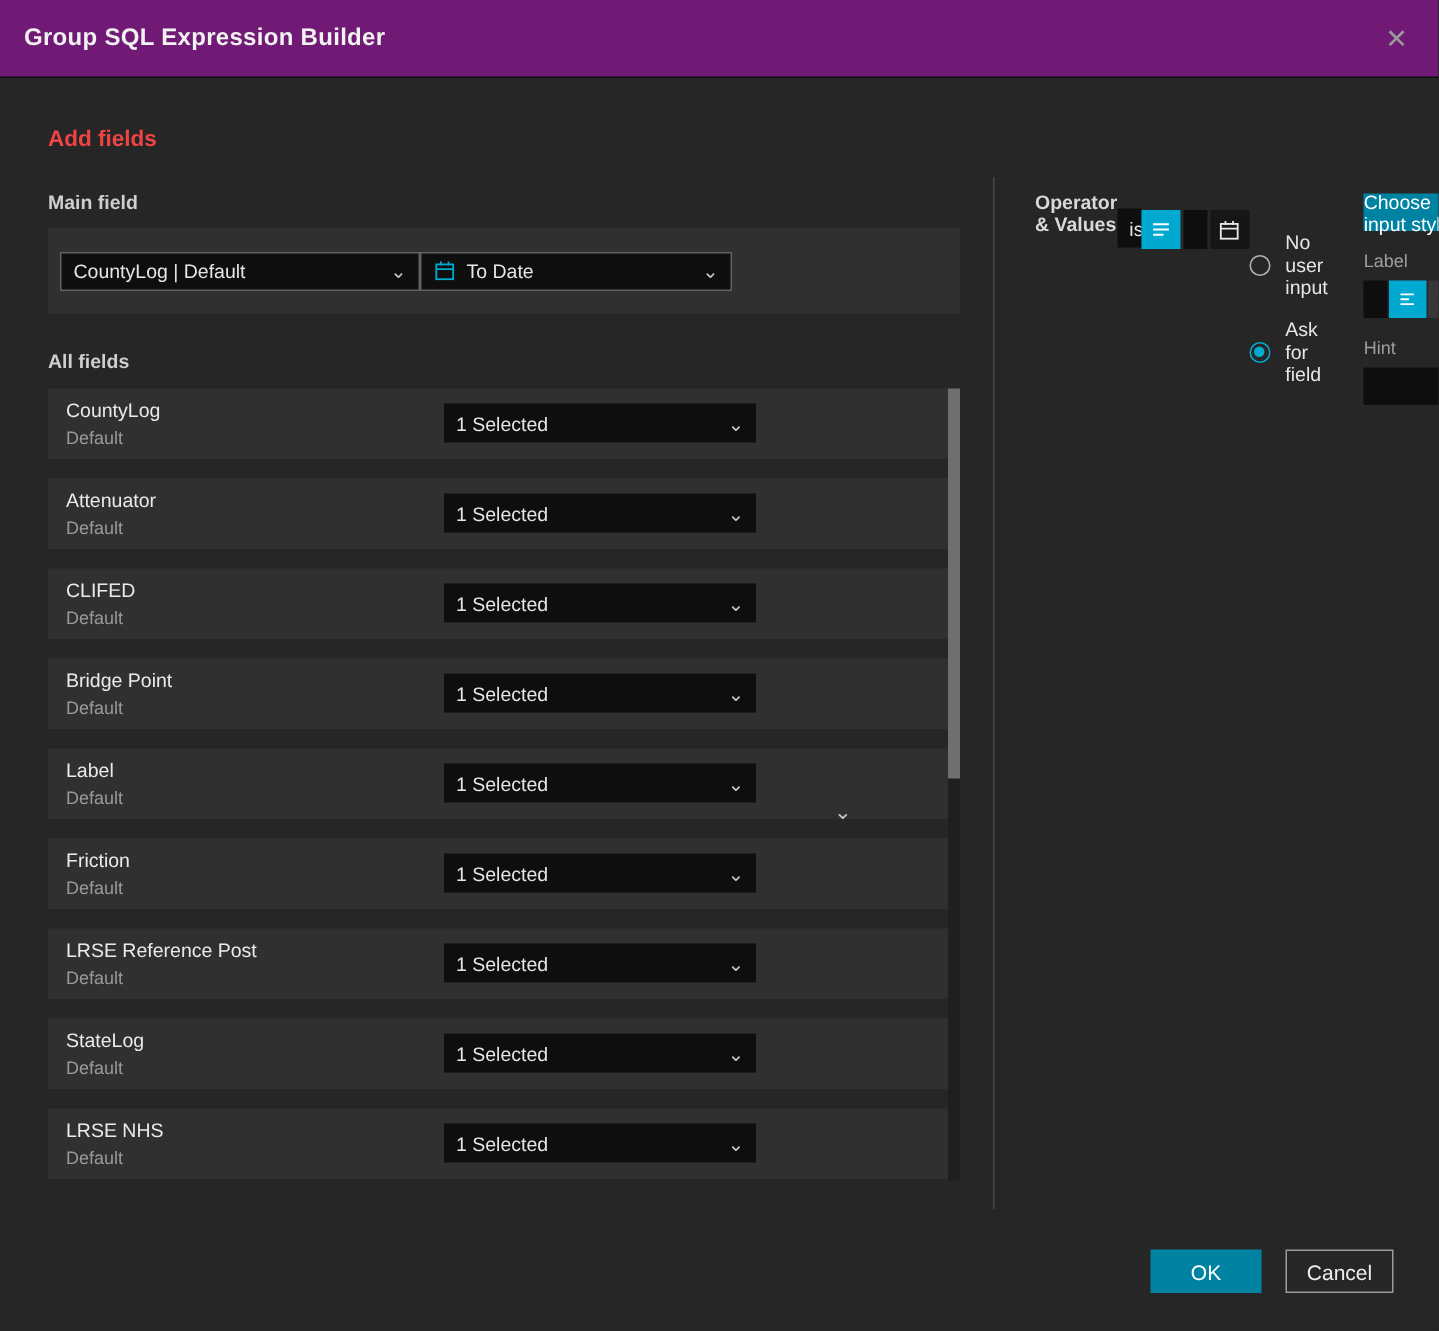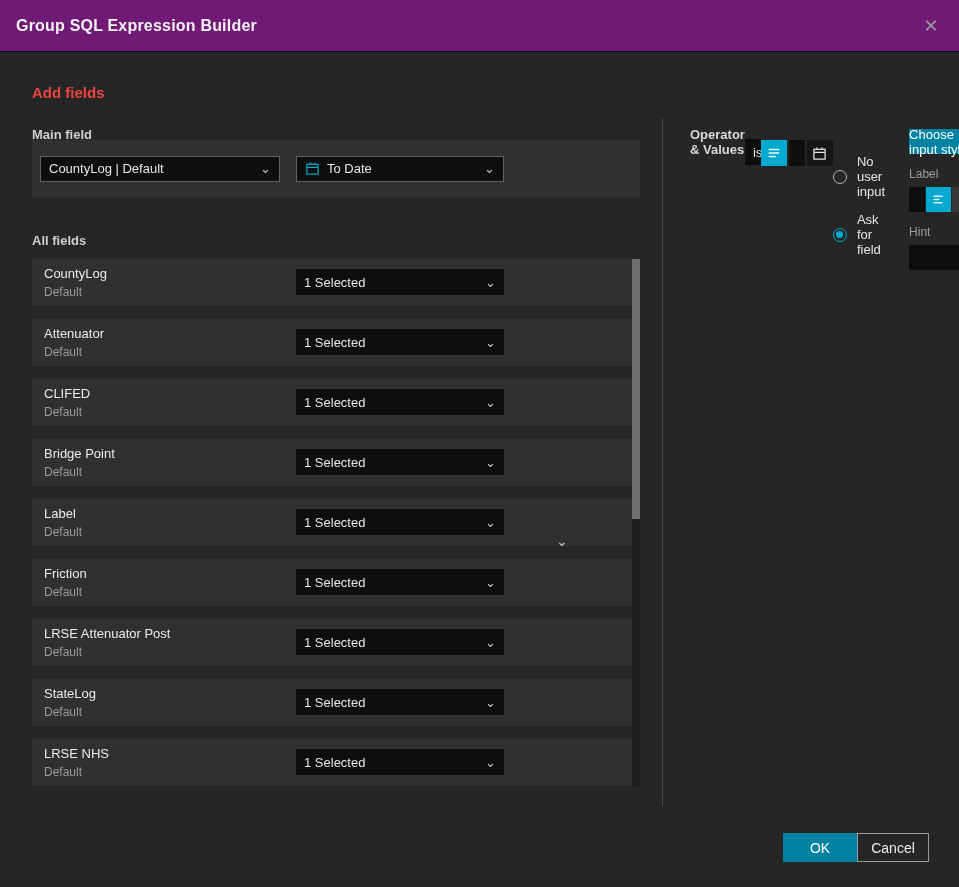--- a/index.html
+++ b/index.html
@@ -33,22 +33,22 @@
   .fake-select {
     height:26px; background:#0e0e0e; border:1px solid #616161;
     display:flex; align-items:center; padding:0 8px; font-size:13px; color:#e6e6e6;
     cursor:pointer; white-space:nowrap; overflow:hidden;
   }
   .fake-select .caret { margin-left:auto; color:#c9c9c9; font-size:13px; line-height:1; padding-left:6px; }
   .fake-select .cal { color:var(--accent-bright,#00a9cf); margin-right:7px; display:flex; }
 
   
   .main-field-panel {
-    position:absolute; left:32px; top:140px; width:608px; height:57px;
-    background:#303030; display:flex; align-items:center; gap:16px; padding-left:8px;text-align:center;
+    position:absolute; left:32px; top:152px; width:608px; height:57px;
+    background:#303030; display:flex; align-items:center; padding-left:8px;text-align:center;
   }
   .sel-mainfield { width:240px; }
   .sel-todate { width:208px; }
 
   
   .fields-list { position:absolute; left:32px; top:259px; width:608px; }
   .field-row { position:relative; height:47px; margin-bottom:13px; background:#303030; }
   .row-texts { position:absolute; left:12px; top:7px; }
   .row-name { font-size:13px; color:#eaeaea; }
   .row-sub { font-size:12px; color:#9a9a9a; margin-top:4px; }
@@ -110,21 +110,21 @@
   .hint-input { margin-top:6px; height:25px; }
 
   
   .footer { position:absolute; right:30px; bottom:25px; display:flex; gap:0; }
   .btn-ok {
     min-width:74px; height:29px; background:var(--accent,#0082a3); color:#fff; font-size:14px;
     display:flex; align-items:center; justify-content:center; cursor:pointer; padding:0 14px;
   }
   .btn-cancel {
     min-width:72px; height:29px; background:transparent; border:1px solid #9a9a9a; color:#ededed;
-    font-size:14px; display:flex; align-items:center; justify-content:center; cursor:pointer; padding:0 12px;
+    font-size:14px; display:flex; align-items:center; justify-content:center; cursor:pointer; padding:0 12px;margin-left:16px;
   }
 
   svg { display:block; }
 </style>
 </head>
 <body>
 
 <div class="dialog">
 
   <div class="header">
@@ -219,21 +219,21 @@
         <div class="row-sub">Default</div>
       </div>
       <div class="fake-select row-select">
         <span>1 Selected</span>
         <span class="caret">⌄</span>
       </div>
     </div>
 
     <div class="field-row">
       <div class="row-texts">
-        <div class="row-name">LRSE Attenuator Post</div>
+        <div class="row-name">LRSE Reference Post</div>
         <div class="row-sub">Default</div>
       </div>
       <div class="fake-select row-select">
         <span>1 Selected</span>
         <span class="caret">⌄</span>
       </div>
     </div>
 
     <div class="field-row">
       <div class="row-texts">

